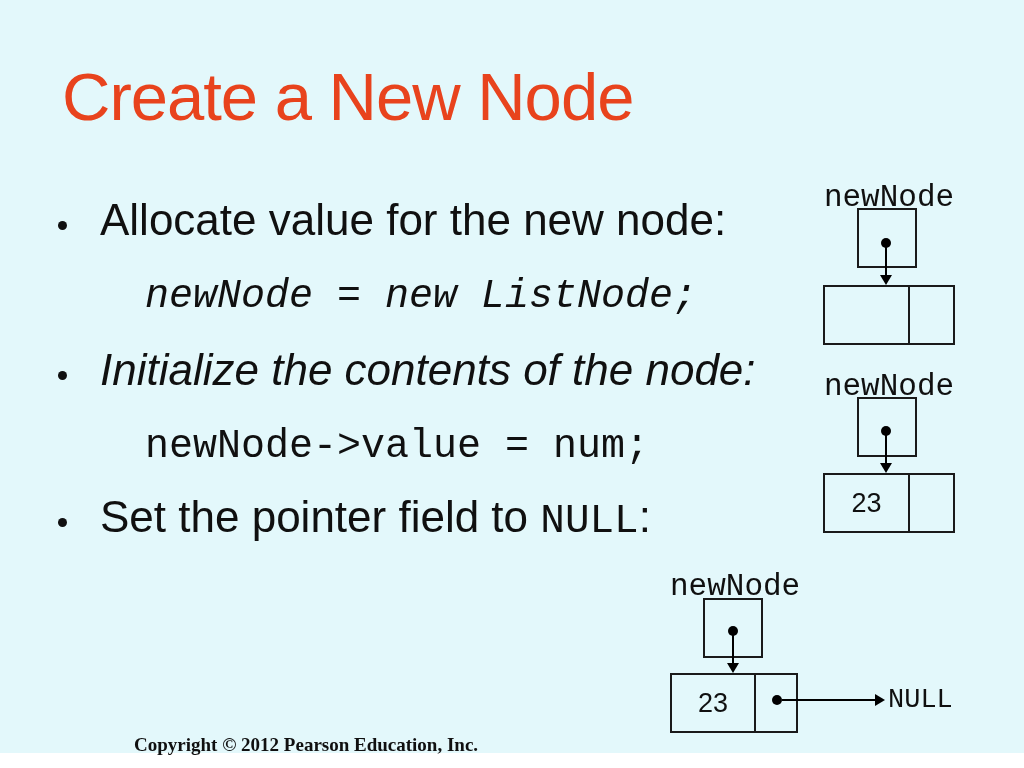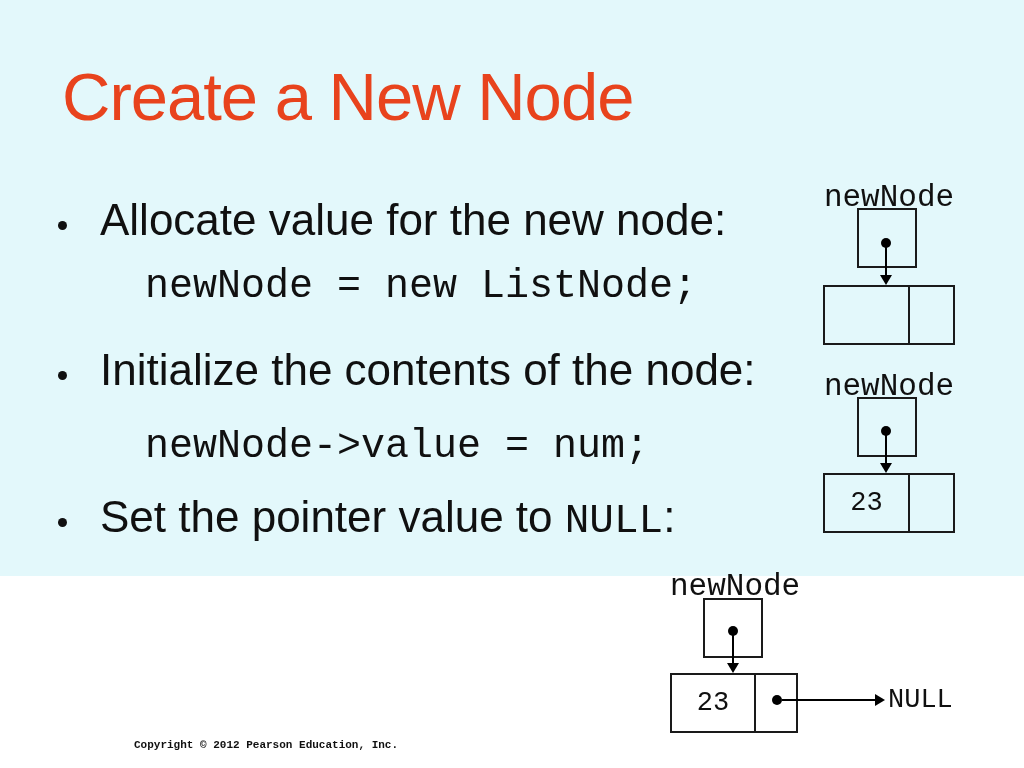--- a/index.html
+++ b/index.html
@@ -1,65 +1,65 @@
 <!DOCTYPE html>
 <html style="--bg: #E3F8FB; --title: #E8431D; --ink: #101010; --line: #1A1A1A;"><head>
 <meta charset="utf-8">
 <style>
   :root{
     --bg:#E3F8FB; --title:#E8431D; --ink:#101010; --line:#1A1A1A;
   }
   html,body{margin:0;padding:0;}
   body{width:1024px;height:768px;overflow:hidden;}
-  .slide{position:absolute;left:0;top:0;width:1024px;height:576px;background:var(--bg);
+  .slide{position:absolute;left:0;top:0;width:1024px;height:753px;background:var(--bg);
          font-family:"Liberation Sans",sans-serif;color:var(--ink);}
   .title{position:absolute;left:62px;top:64px;font-size:67px;line-height:66px;
          color:var(--title);letter-spacing:-1px;white-space:nowrap;}
   .bdot{position:absolute;width:9px;height:9px;border-radius:50%;background:var(--ink);}
   .btext{position:absolute;left:100px;font-size:44px;line-height:48px;white-space:nowrap;}
   .btext .mono{font-family:"Liberation Mono",monospace;font-size:41px;}
   .code{position:absolute;left:145px;font-family:"Liberation Mono",monospace;
         font-size:40px;line-height:46px;white-space:nowrap;}
   
   .diagram{position:absolute;}
   .dlabel{position:absolute;font-family:"Liberation Mono",monospace;font-size:31px;
           line-height:27px;text-align:center;white-space:nowrap;}
   .psquare{position:absolute;width:56px;height:56px;border:2px solid var(--line);background:transparent;}
   .dot{position:absolute;width:10px;height:10px;border-radius:50%;background:#000;}
   .vline{position:absolute;width:2px;background:#000;}
   .varrow{position:absolute;width:0;height:0;border-left:6px solid transparent;
           border-right:6px solid transparent;border-top:10px solid #000;}
   .nodebox{position:absolute;border:2px solid var(--line);display:flex;}
-  .cellv{width:83px;border-right:2px solid var(--line);font-family:Liberation Mono, monospace;
+  .cellv{width:83px;border-right:2px solid var(--line);font-family:Liberation Sans, sans-serif;
          font-size:27px;display:flex;align-items:center;justify-content:center;}
   .celln{flex:1;}
   .hline{position:absolute;height:2px;background:#000;}
   .harrow{position:absolute;width:0;height:0;border-top:6px solid transparent;
           border-bottom:6px solid transparent;border-left:10px solid #000;}
   .nulltxt{position:absolute;font-family:"Liberation Mono",monospace;font-size:27px;line-height:27px;}
-  .footer{position:absolute;left:134px;top:735px;font-family:Liberation Mono, monospace;
-          font-weight:600;font-size:11px;line-height:20px;}
+  .footer{position:absolute;left:134px;top:735px;font-family:Liberation Serif, serif;
+          font-weight:600;font-size:19px;line-height:20px;}
 </style>
 </head>
 <body>
 
 <div class="slide">
 
   <div class="title">Create a New Node</div>
 
   <div class="bdot" style="left:58px;top:221px;"></div>
   <div class="btext" style="top:196px;">Allocate value for the new node:</div>
-  <div class="code" style="top:264px;">newNode = new ListNode;</div>
+  <div class="code" style="top:274px;font-style:italic;">newNode = new ListNode;</div>
 
   <div class="bdot" style="left:58px;top:371px;"></div>
-  <div class="btext" style="top:346px;">Initialize the contents of the node:</div>
+  <div class="btext" style="top:346px;font-style:italic;">Initialize the contents of the node:</div>
   <div class="code" style="top:424px;">newNode-&gt;value = num;</div>
 
   <div class="bdot" style="left:58px;top:518px;"></div>
-  <div class="btext" style="top:493px;"><span>Set the pointer value to </span><span class="mono">NULL</span><span>:</span></div>
+  <div class="btext" style="top:493px;"><span>Set the pointer field to </span><span class="mono">NULL</span><span>:</span></div>
 
   <div class="diagram" style="left:823px;top:184px;width:140px;height:165px;">
     <div class="dlabel" style="left:0;top:0;width:132px;">newNode</div>
     <div class="psquare" style="left:34px;top:24px;"></div>
     <div class="dot" style="left:58px;top:54px;"></div>
     <div class="vline" style="left:62px;top:60px;height:32px;"></div>
     <div class="varrow" style="left:57px;top:91px;"></div>
     <div class="nodebox" style="left:0;top:101px;width:128px;height:56px;">
       <div class="cellv"></div>
       <div class="celln"></div>

